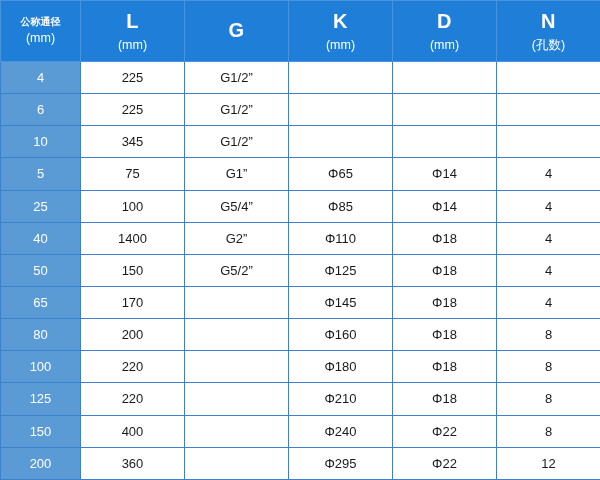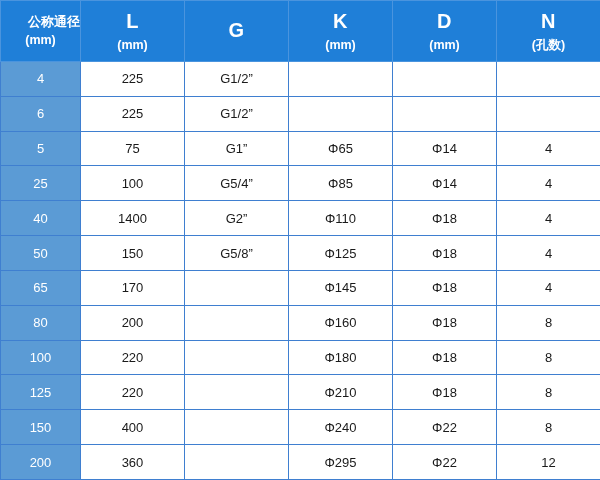--- a/index.html
+++ b/index.html
@@ -46,29 +46,28 @@
     font-size: 12.5px;
   }
   .spec-table thead th .hl {
     font-size: 20px;
     font-weight: bold;
     display: block;
     letter-spacing: .5px;
   }
   .spec-table thead th .sub {
     font-size: 12.5px;
-    font-weight: bold;
+    font-weight: normal;
     display: block;
     margin-top: 2px;
   }
   .spec-table thead th.head-first .hl-cn {
-    font-size: 13px;
+    font-size: 10px;
     display: block;
     font-weight: bold;
-    text-align: right;
   }
 
   
   .spec-table tbody td {
     height: 28px;
     font-size: 13px;
     color: #1a1a1a;
     background: #ffffff;
   }
   .spec-table tbody td.dn {
@@ -129,20 +128,28 @@
     </tr>
     <tr>
       <td class="dn">6</td>
       <td>225</td>
       <td>G1/2”</td>
       <td></td>
       <td></td>
       <td></td>
     </tr>
     <tr>
+      <td class="dn">10</td>
+      <td>345</td>
+      <td>G1/2”</td>
+      <td></td>
+      <td></td>
+      <td></td>
+    </tr>
+    <tr>
       <td class="dn">5</td>
       <td>75</td>
       <td>G1”</td>
       <td>Φ65</td>
       <td>Φ14</td>
       <td>4</td>
     </tr>
     <tr>
       <td class="dn">25</td>
       <td>100</td>
@@ -155,21 +162,21 @@
       <td class="dn">40</td>
       <td>1400</td>
       <td>G2”</td>
       <td>Φ110</td>
       <td>Φ18</td>
       <td>4</td>
     </tr>
     <tr>
       <td class="dn">50</td>
       <td>150</td>
-      <td>G5/8”</td>
+      <td>G5/2”</td>
       <td>Φ125</td>
       <td>Φ18</td>
       <td>4</td>
     </tr>
     <tr>
       <td class="dn">65</td>
       <td>170</td>
       <td></td>
       <td>Φ145</td>
       <td>Φ18</td>

